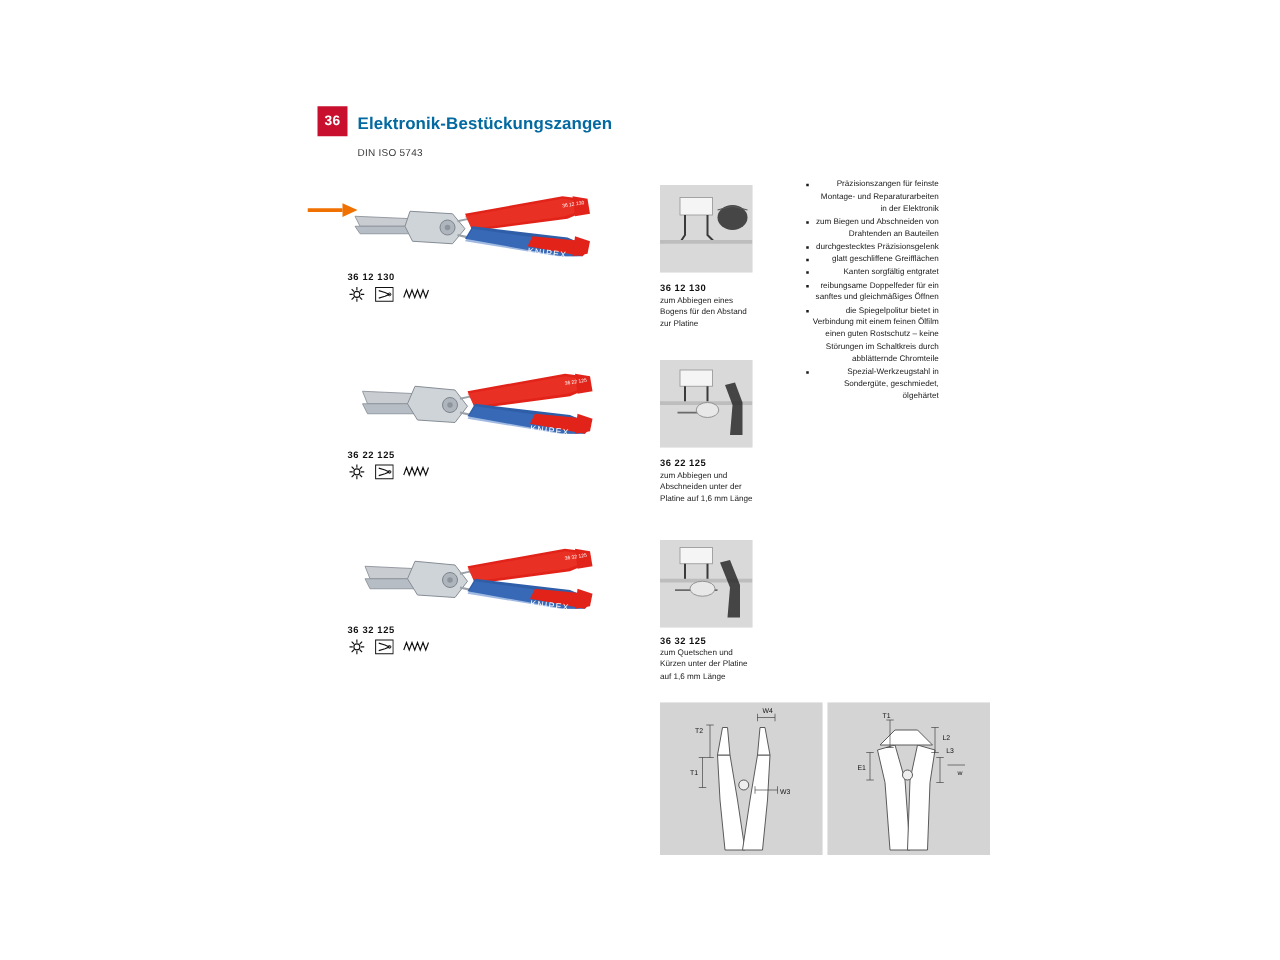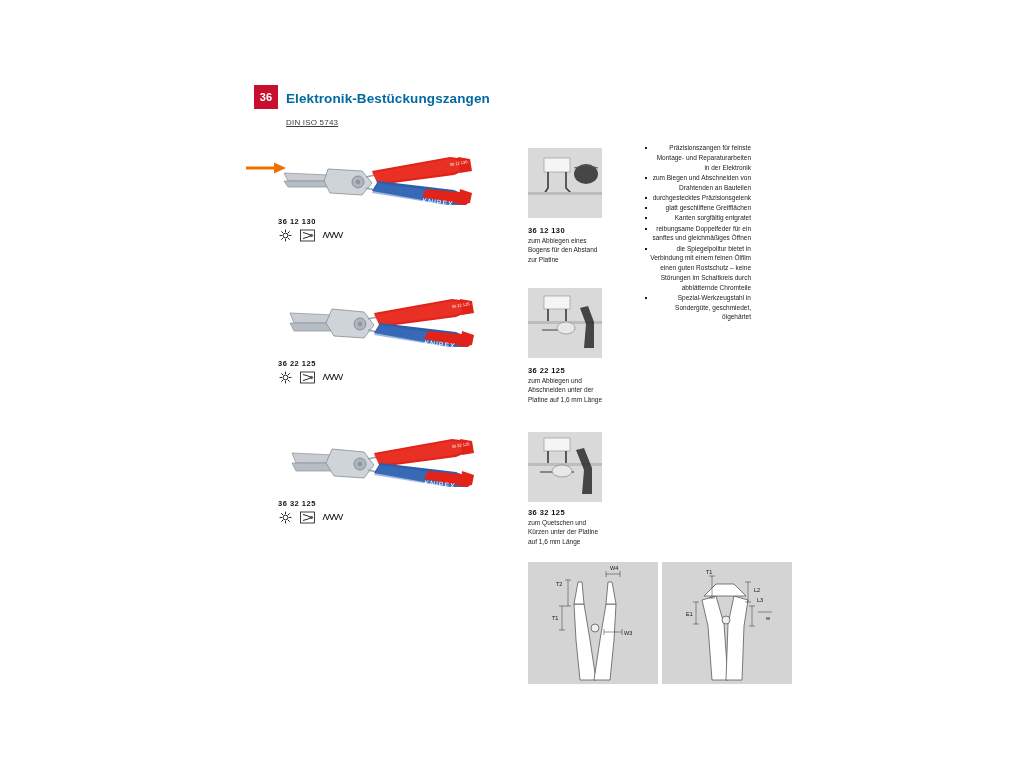--- a/index.html
+++ b/index.html
@@ -49,21 +49,20 @@
     white-space: nowrap;
   }
   .page-standard {
     position: absolute;
     left: 286px;
     top: 118px;
     font-size: 8px;
     color: #3a3a3a;
     letter-spacing: 0.2px;
     white-space: nowrap;
-    text-decoration: underline;
   }
 
   
   .product-row {
     position: absolute;
     left: 254px;
     width: 420px;
   }
   .plier-figure {
     position: absolute;

